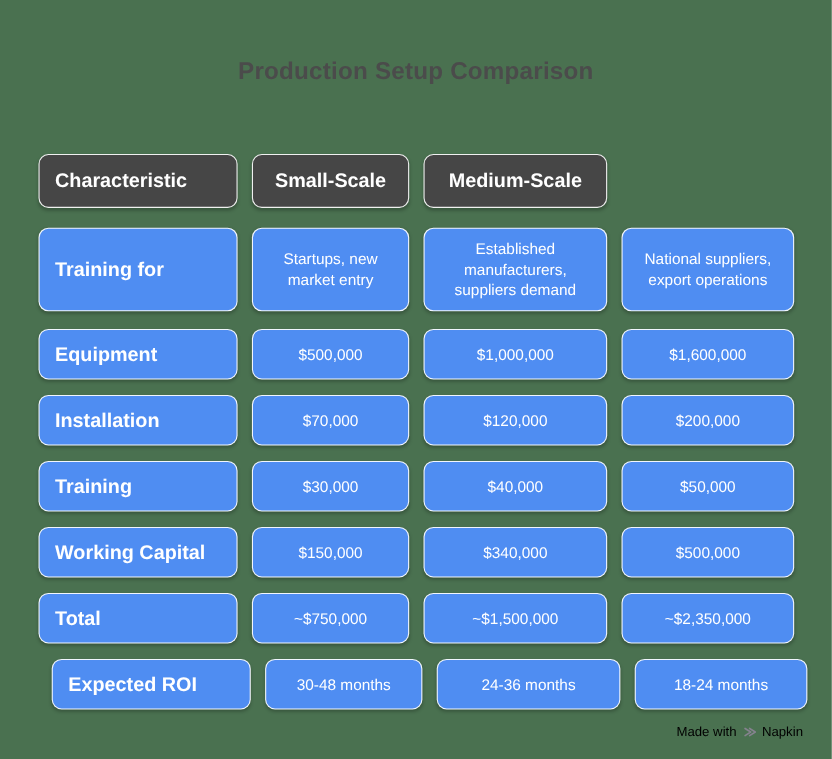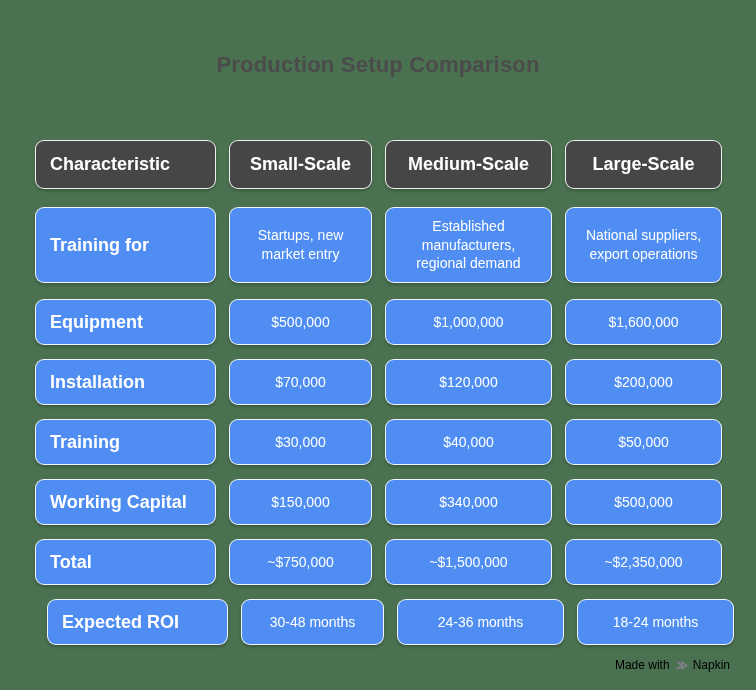--- a/index.html
+++ b/index.html
@@ -90,27 +90,26 @@
 <div class="canvas">
 
   <div class="page-title">Production Setup Comparison</div>
 
   <div class="table">
 
     <div class="row row-header">
       <div class="cell head head-first">Characteristic</div>
       <div class="cell head">Small-Scale</div>
       <div class="cell head">Medium-Scale</div>
-      <div class="cell head">Large-Scale</div>
     </div>
 
     <div class="row row-suitable">
       <div class="cell label">Training for</div>
       <div class="cell value">Startups, new market entry</div>
-      <div class="cell value">Established manufacturers, regional demand</div>
+      <div class="cell value">Established manufacturers, suppliers demand</div>
       <div class="cell value">National suppliers, export operations</div>
     </div>
 
     <div class="row row-std">
       <div class="cell label">Equipment</div>
       <div class="cell value">$500,000</div>
       <div class="cell value">$1,000,000</div>
       <div class="cell value">$1,600,000</div>
     </div>
 

